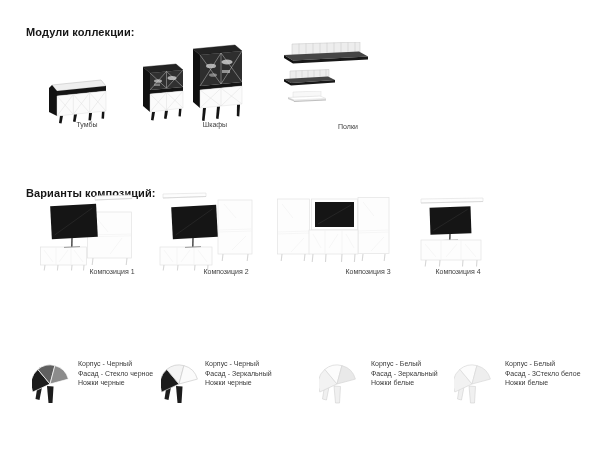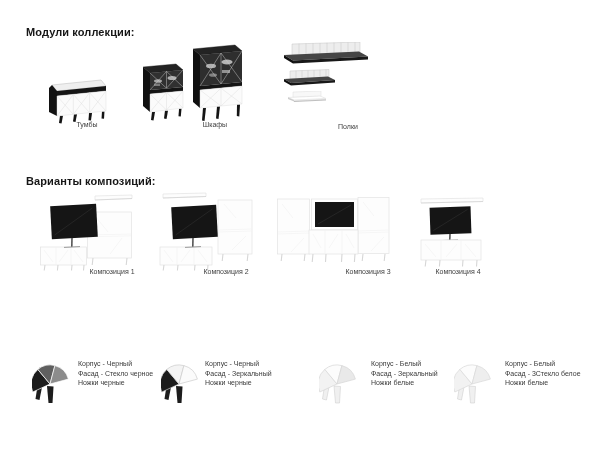--- a/index.html
+++ b/index.html
@@ -112,21 +112,21 @@
     <polygon points="0,6.5 32,5 38,7.5 6,9" fill="#ffffff" stroke="#cfcfcf" stroke-width=".4"></polygon>
     <polygon points="6,9 38,7.5 38,9 6,10.5" fill="#e8e8e8"></polygon>
     <path d="M6,10.5 L38,9" stroke="#a8a8a8" stroke-width=".7"></path>
     <polygon points="0,6.5 6,9 6,10.5 0,8" fill="#cccccc"></polygon>
   </svg>
 
   <div class="cap" style="left:55px;top:121px">Тумбы</div>
   <div class="cap" style="left:183px;top:121px">Шкафы</div>
   <div class="cap" style="left:316px;top:123px">Полки</div>
 
-  <div class="h" style="left:26px;top:175px">Варианты композиций:</div>
+  <div class="h" style="left:26px;top:187px">Варианты композиций:</div>
 
   <svg class="img" style="left:40px;top:192px" width="94" height="80" viewBox="0 0 94 80">
     <polygon class="lf" points="55,4 92,3 92,6.5 55,8"></polygon>
     <path d="M55,8 L92,6.5" stroke="#cfcfcf" stroke-width=".6"></path>
     <rect class="lf" x="47.5" y="20" width="44" height="46"></rect>
     <path class="lfd" d="M48,43 L91,42 M48,44.8 L91,43.8 M55,24 L68,40 M82,46 L70,62"></path>
     <path class="leg2" d="M53,66 L52.2,73 M87,66 L86.2,73"></path>
     <rect class="lf" x=".5" y="55" width="46" height="18"></rect>
     <path class="lfd" d="M16,55.5 L16,72.5 M31,55.5 L31,72.5 M4,58 L13,70 M28,58 L19,70 M34,58 L43,70"></path>
     <path class="leg2" d="M5,73 L4.2,78.5 M18,73 L17.4,78.5 M32,73 L31.5,78.5 M44,73 L43.5,78.5"></path>

